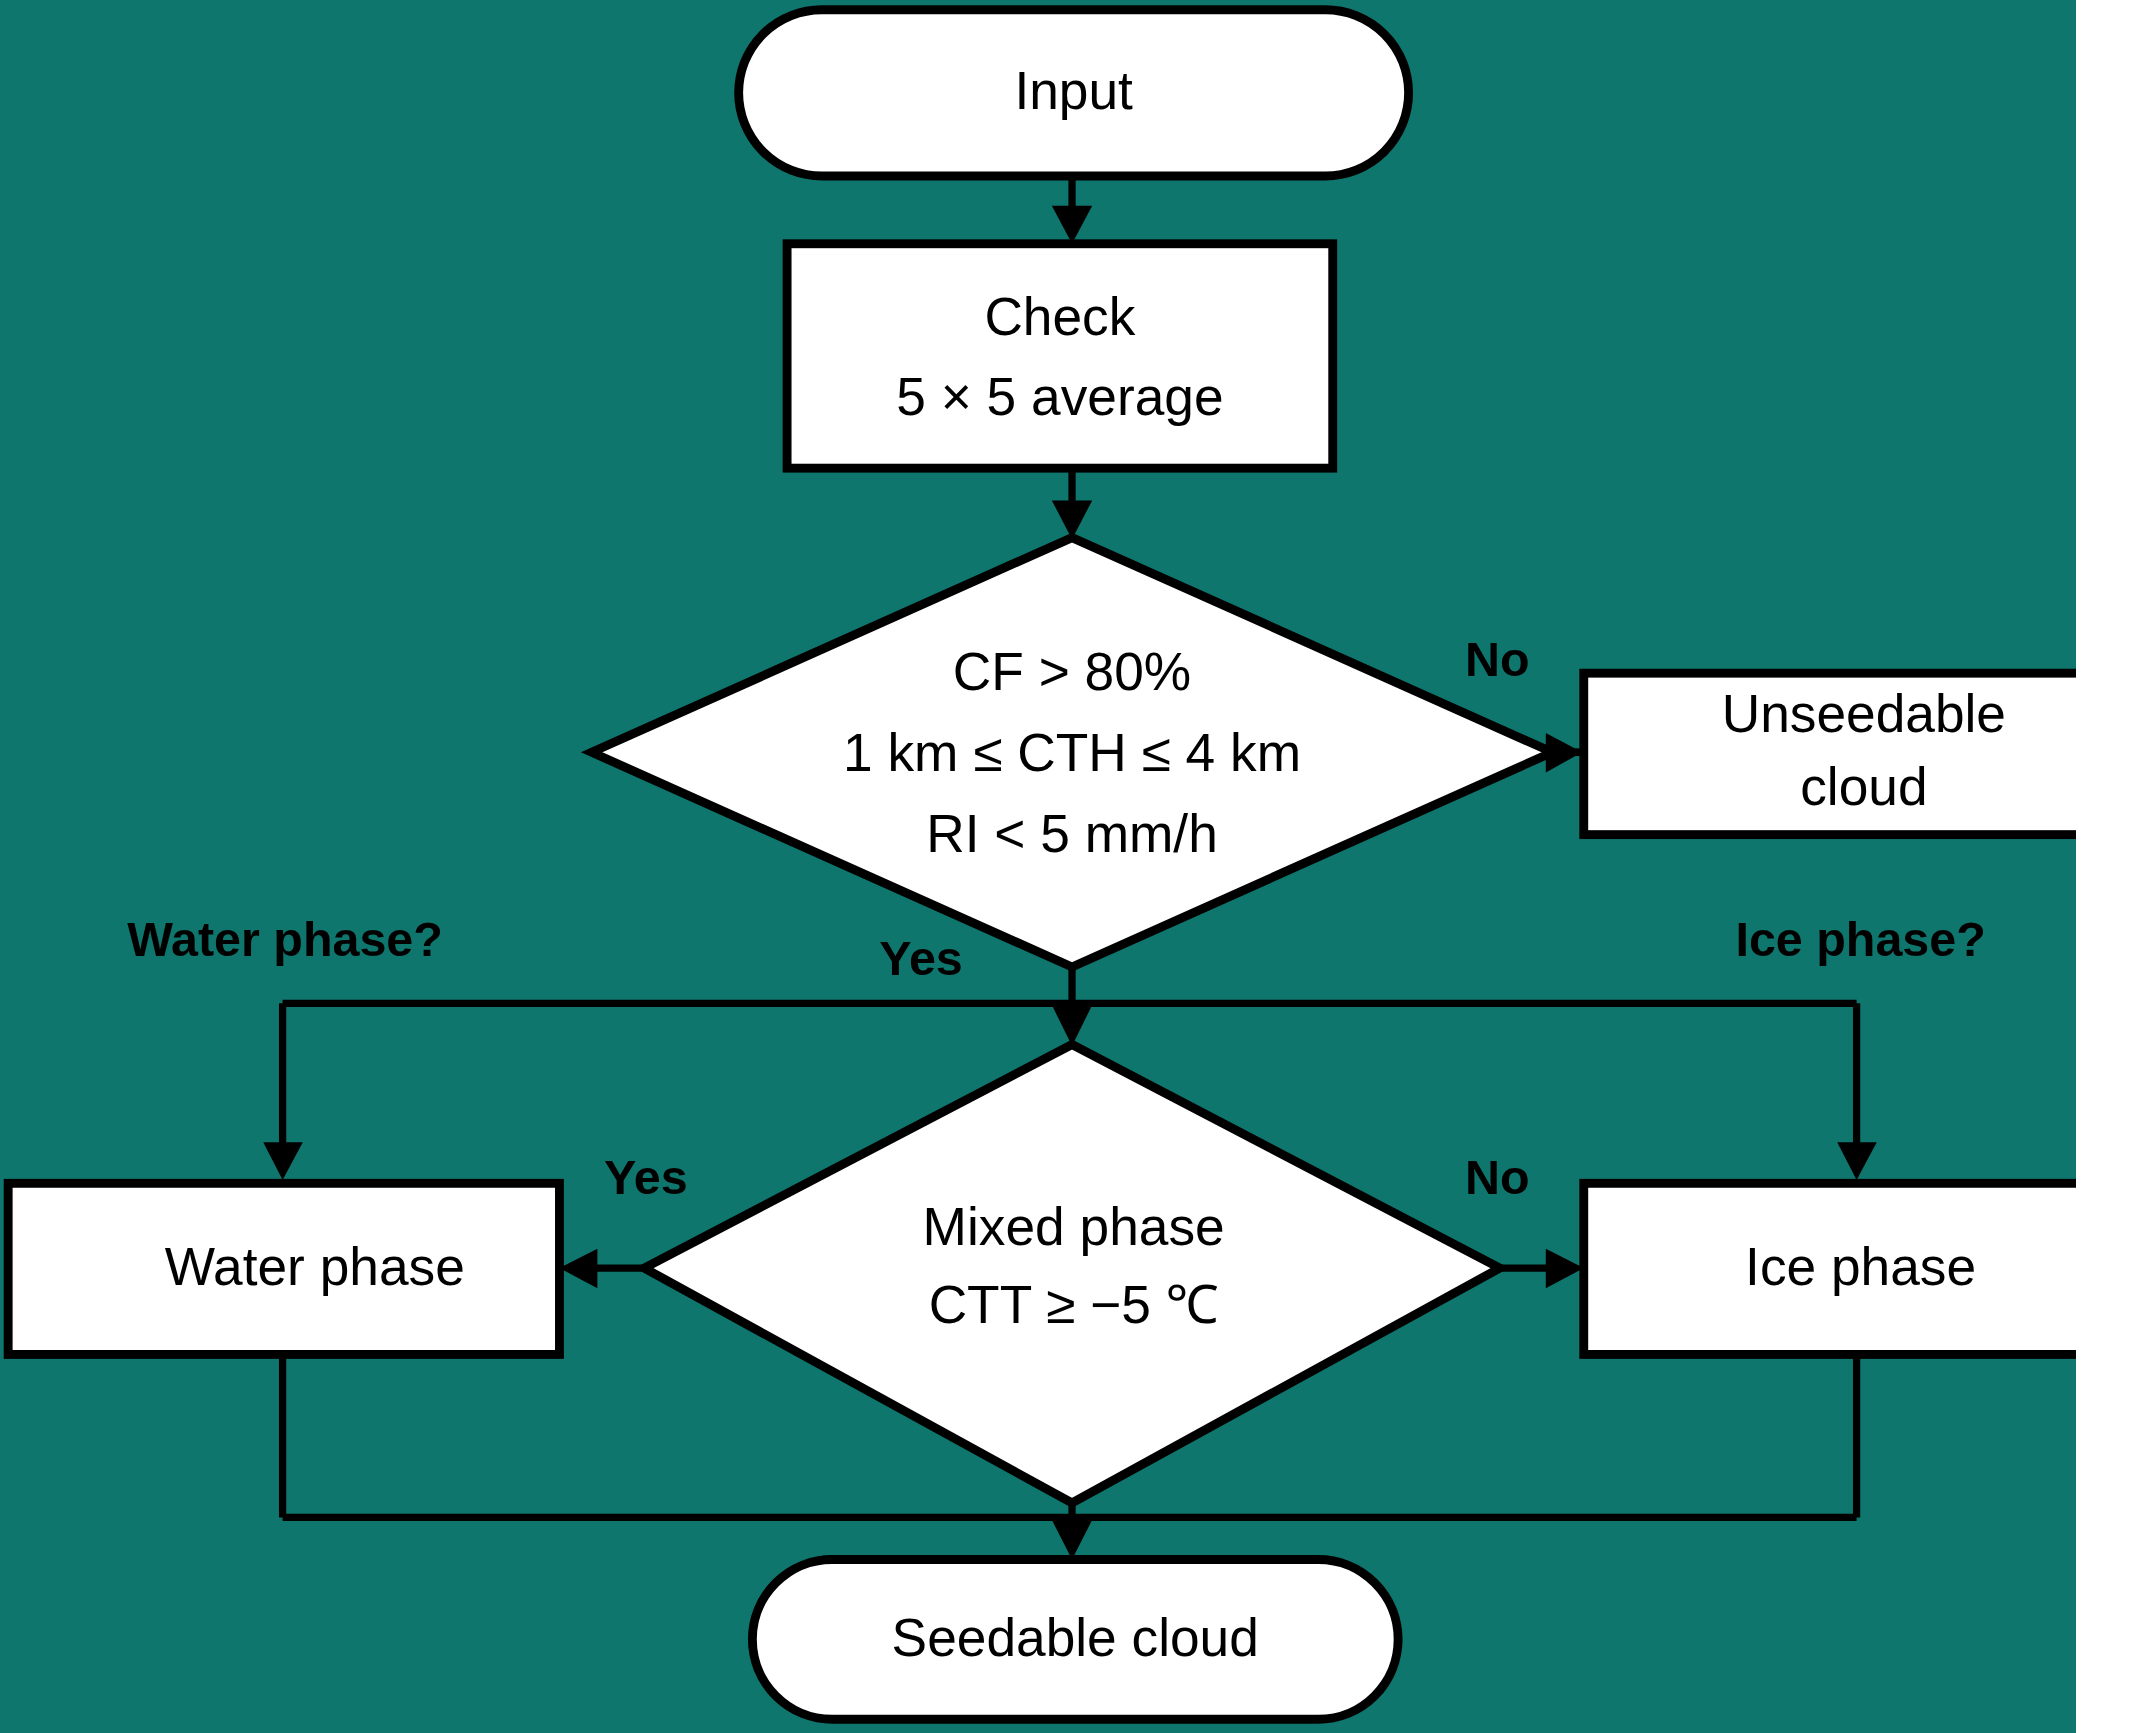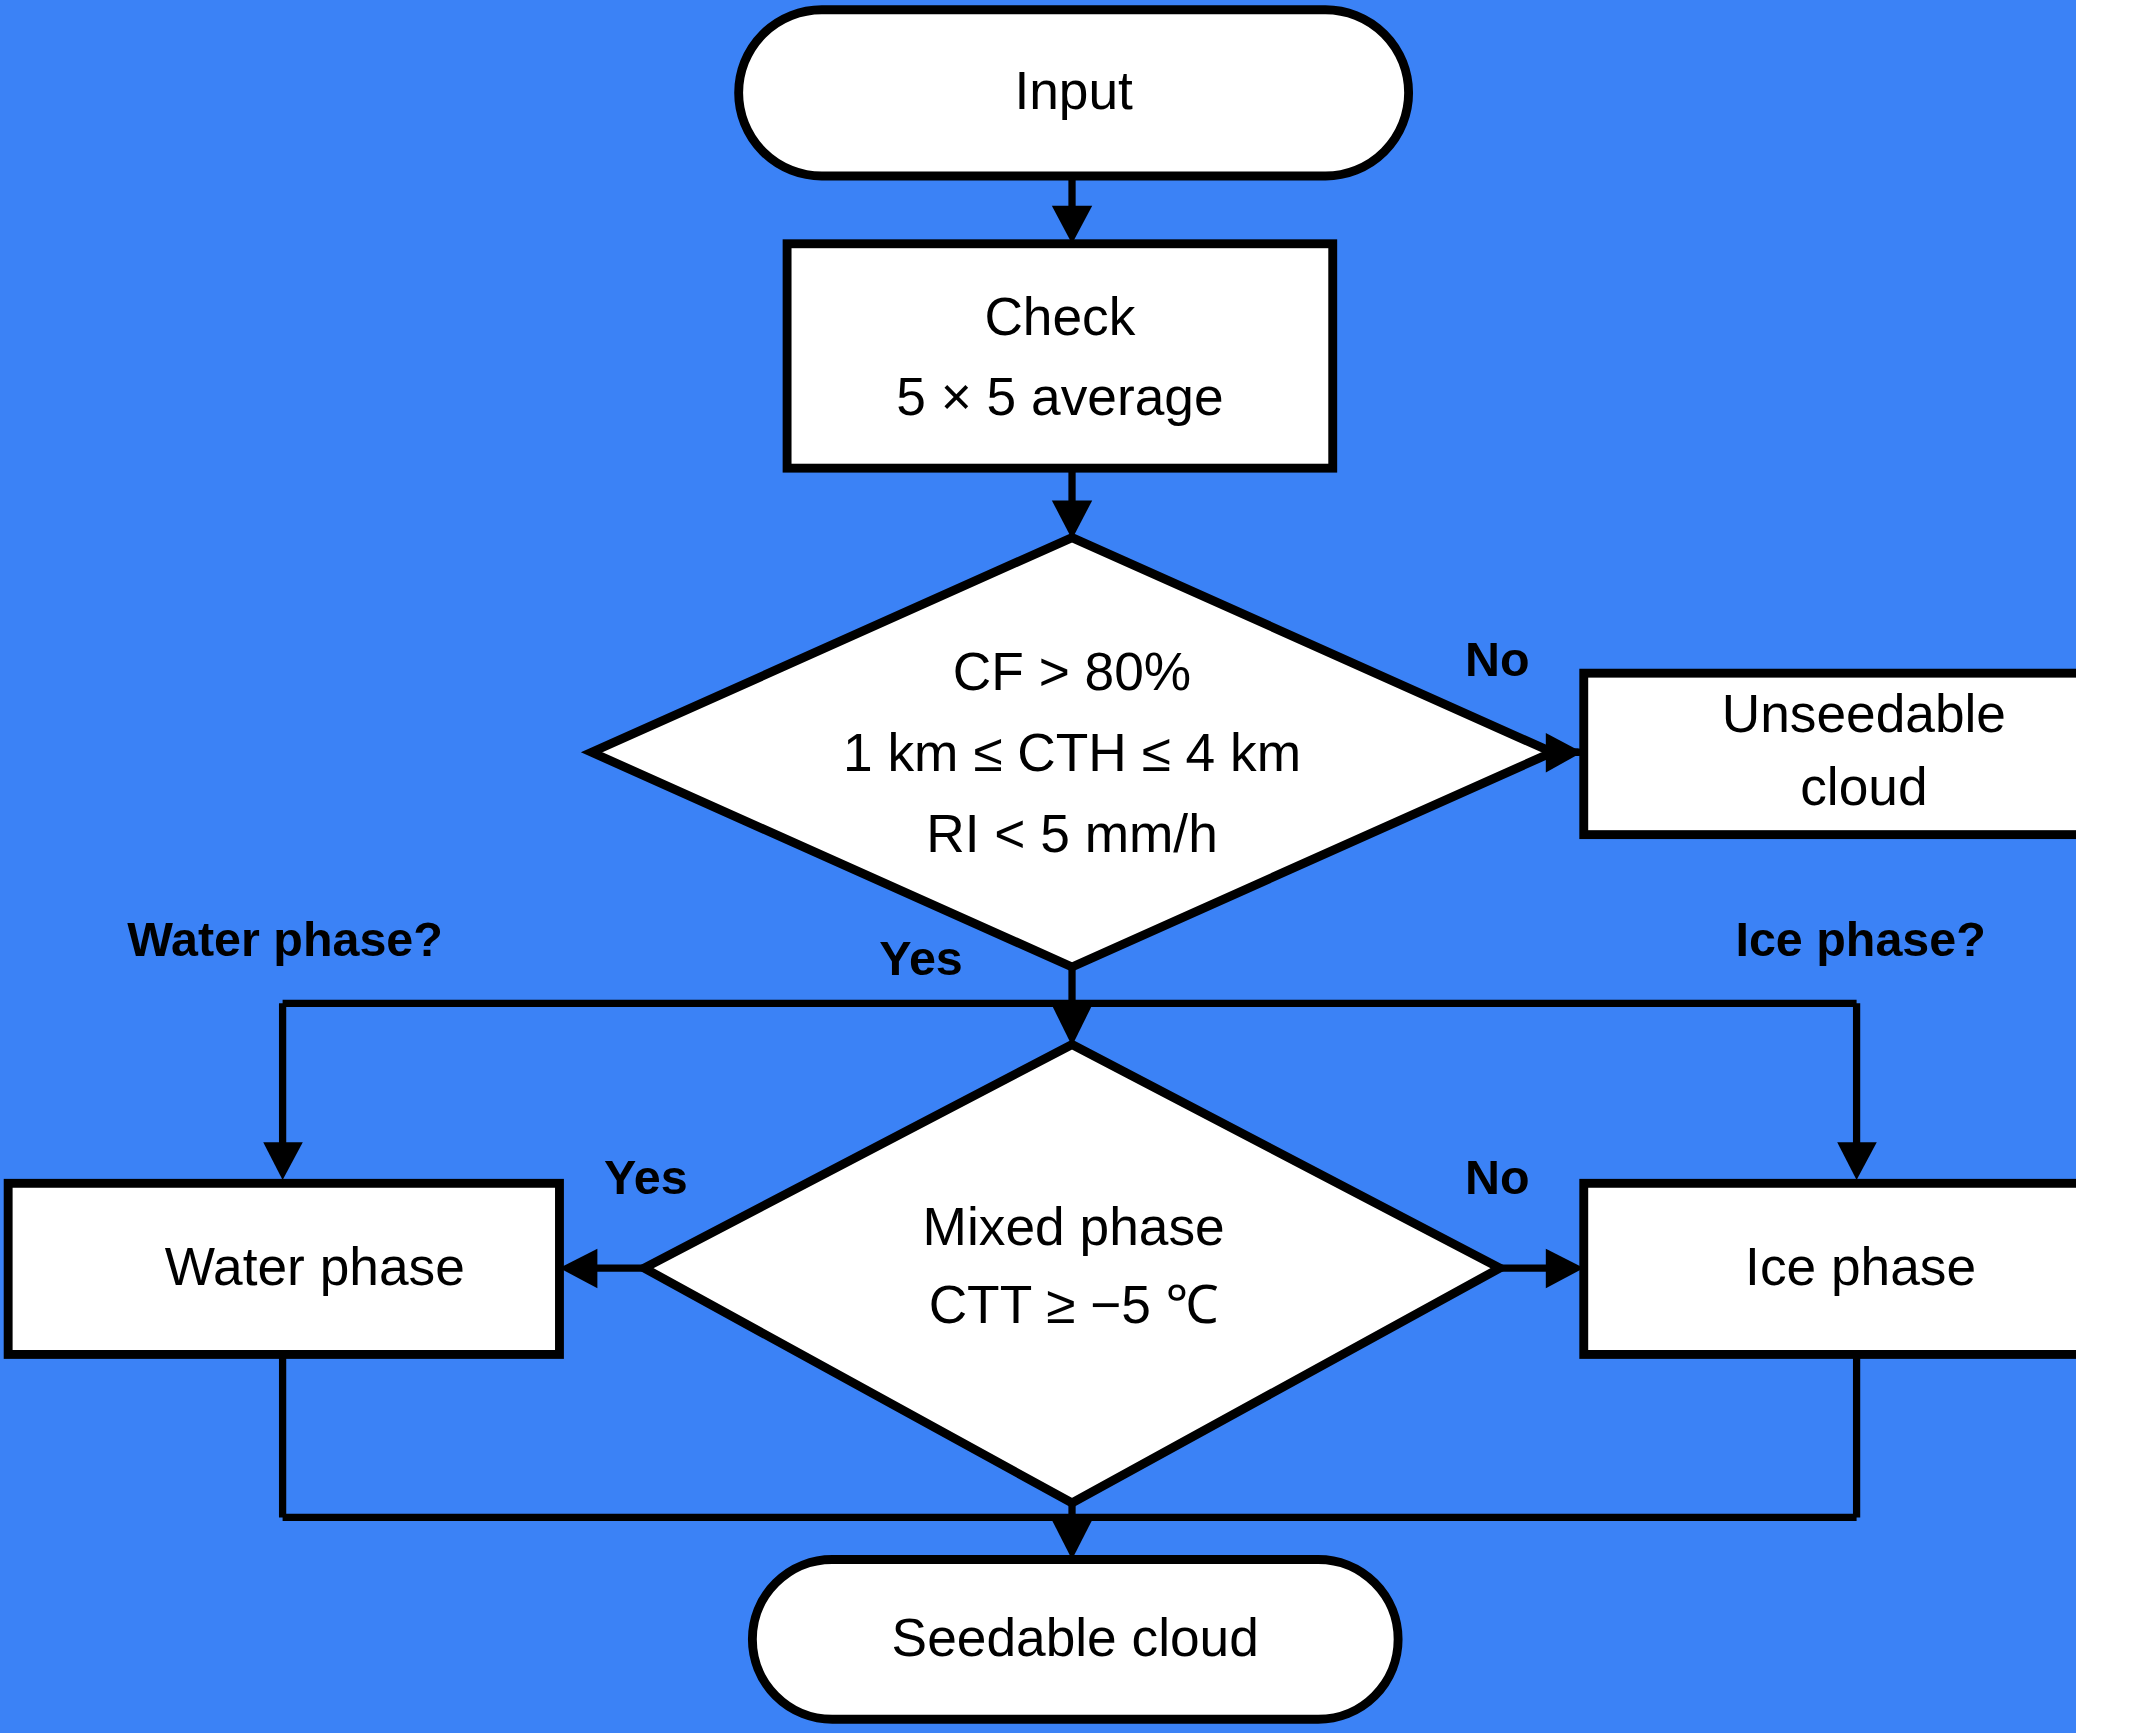--- a/index.html
+++ b/index.html
@@ -4,21 +4,21 @@
 <style>
   html, body {
     margin: 0;
     padding: 0;
     background: #ffffff;
   }
   #page {
     position: relative;
     width: 2076px;
     height: 1733px;
-    background: #3b82f6;
+    background: #0f766e;
     overflow: hidden;
     font-family: "Liberation Sans", sans-serif;
   }
   #flow-svg {
     position: absolute;
     left: 0;
     top: 0;
     width: 2140px;
     height: 1733px;
   }

